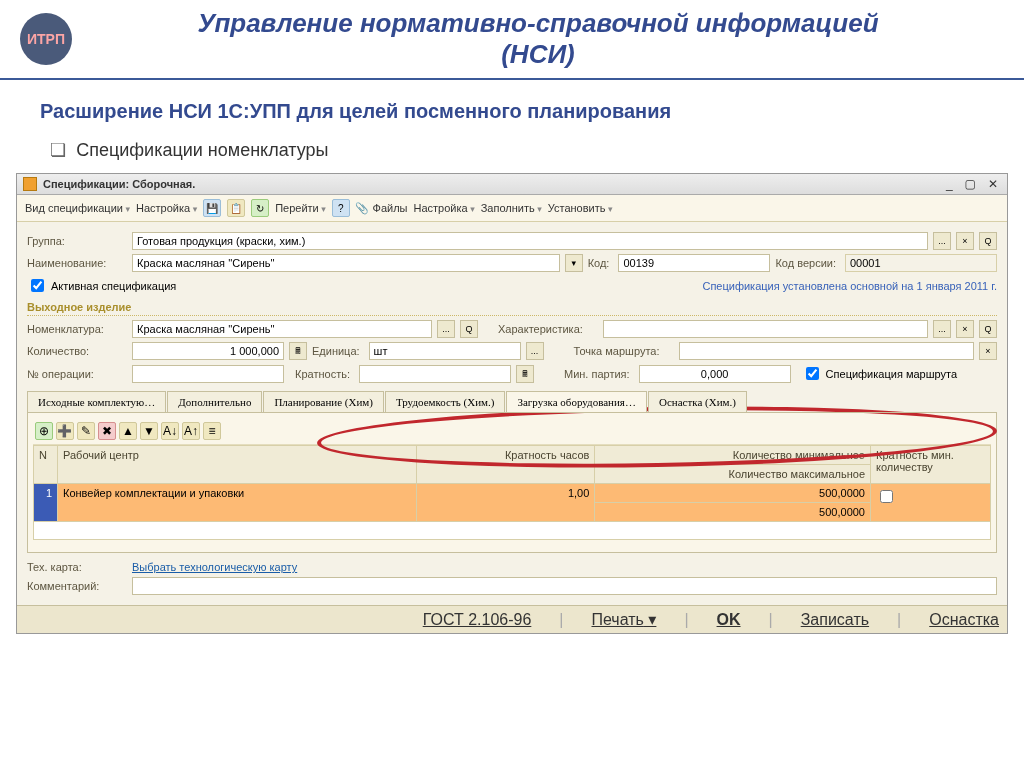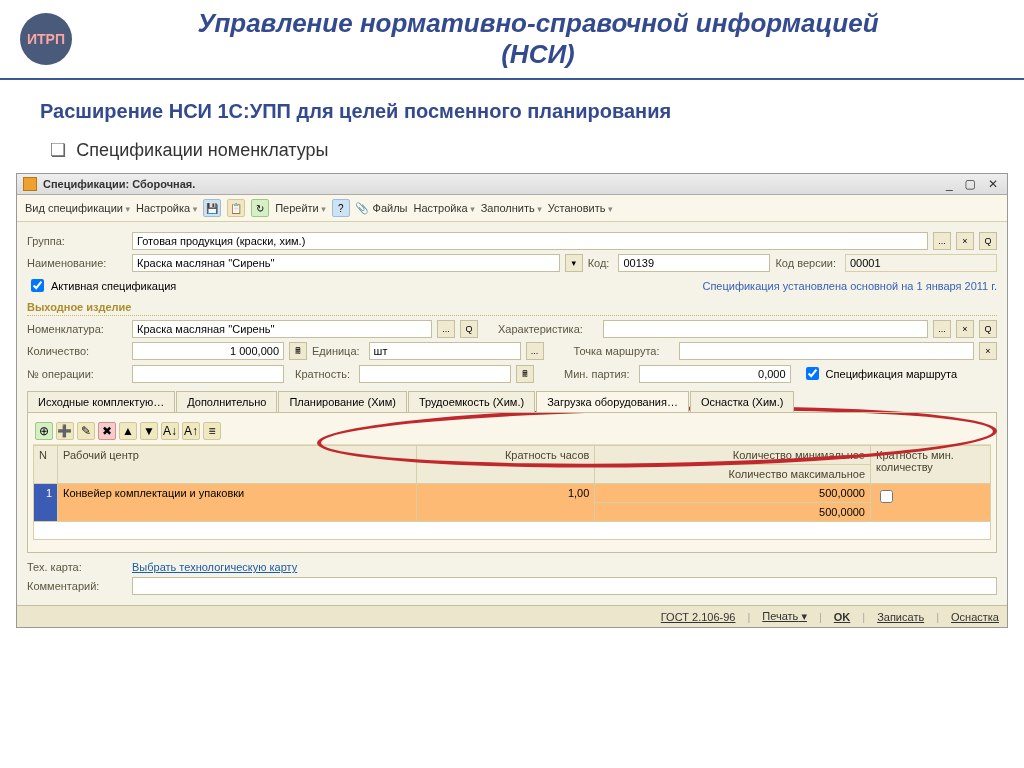--- a/index.html
+++ b/index.html
@@ -131,20 +131,21 @@
     position: relative;
   }
   .tab {
     padding: 4px 10px;
     font-size: 11px;
     background: #f3efde;
     border: 1px solid #c6bf9d;
     border-bottom: none;
     margin-right: 1px;
     cursor: pointer;
+    font-family: Liberation Serif, serif;
   }
   .tab.active { background: #faf6e9; }
   .ellipse {
     position: absolute;
     border: 4px solid #c1272d;
     border-radius: 50%;
     width: 680px;
     height: 60px;
     left: 300px;
     top: 185px;
@@ -175,24 +176,24 @@
     border: 1px solid #c6bf9d;
     border-top: none;
     padding: 5px;
     background: #faf6e9;
     min-height: 140px;
   }
   .link { color: #1a5da8; text-decoration: underline; cursor: pointer; }
   .statusbar {
     background: #ece6cd;
     padding: 4px 8px;
-    display: flex; align-items: center; gap: 12px;
+    display: flex; align-items: center; gap: 28px;
     justify-content: flex-end;
     border-top: 1px solid #c6bf9d;
-    font-size: 11px;
+    font-size: 16px;
   }
   .sb-link { color: #333; cursor: pointer; text-decoration: underline; }
   .sb-link.bold { font-weight: bold; }
   .sep { color: #aaa; }
 </style>
 </head>
 <body>
 
 <div class="slide-header">
   <div class="logo">ИТРП</div>
@@ -288,21 +289,21 @@
     </div>
 
     <div class="form-row">
       <span class="lbl">№ операции:</span>
       <input class="fld" style="flex: 0 0 100px;">
       <span class="lbl short" style="margin-left:6px">Кратность:</span>
       <input class="fld" style="flex: 0 0 70px;">
       <span class="btn-small">🖩</span>
       <span style="width:20px"></span>
       <span class="lbl short">Мин. партия:</span>
-      <input class="fld" style="flex: 0 0 100px; text-align: right;" value="0,000">
+      <input class="fld" style="flex: 0 0 100px; text-align: center;" value="0,000">
       <label class="chk" style="margin-left:6px">
         <input type="checkbox" checked="" style="">
         <span>Спецификация маршрута</span>
       </label>
     </div>
 
     <div class="tabs">
       <div class="tab">Исходные комплектую…</div>
       <div class="tab">Дополнительно</div>
       <div class="tab">Планирование (Хим)</div>

